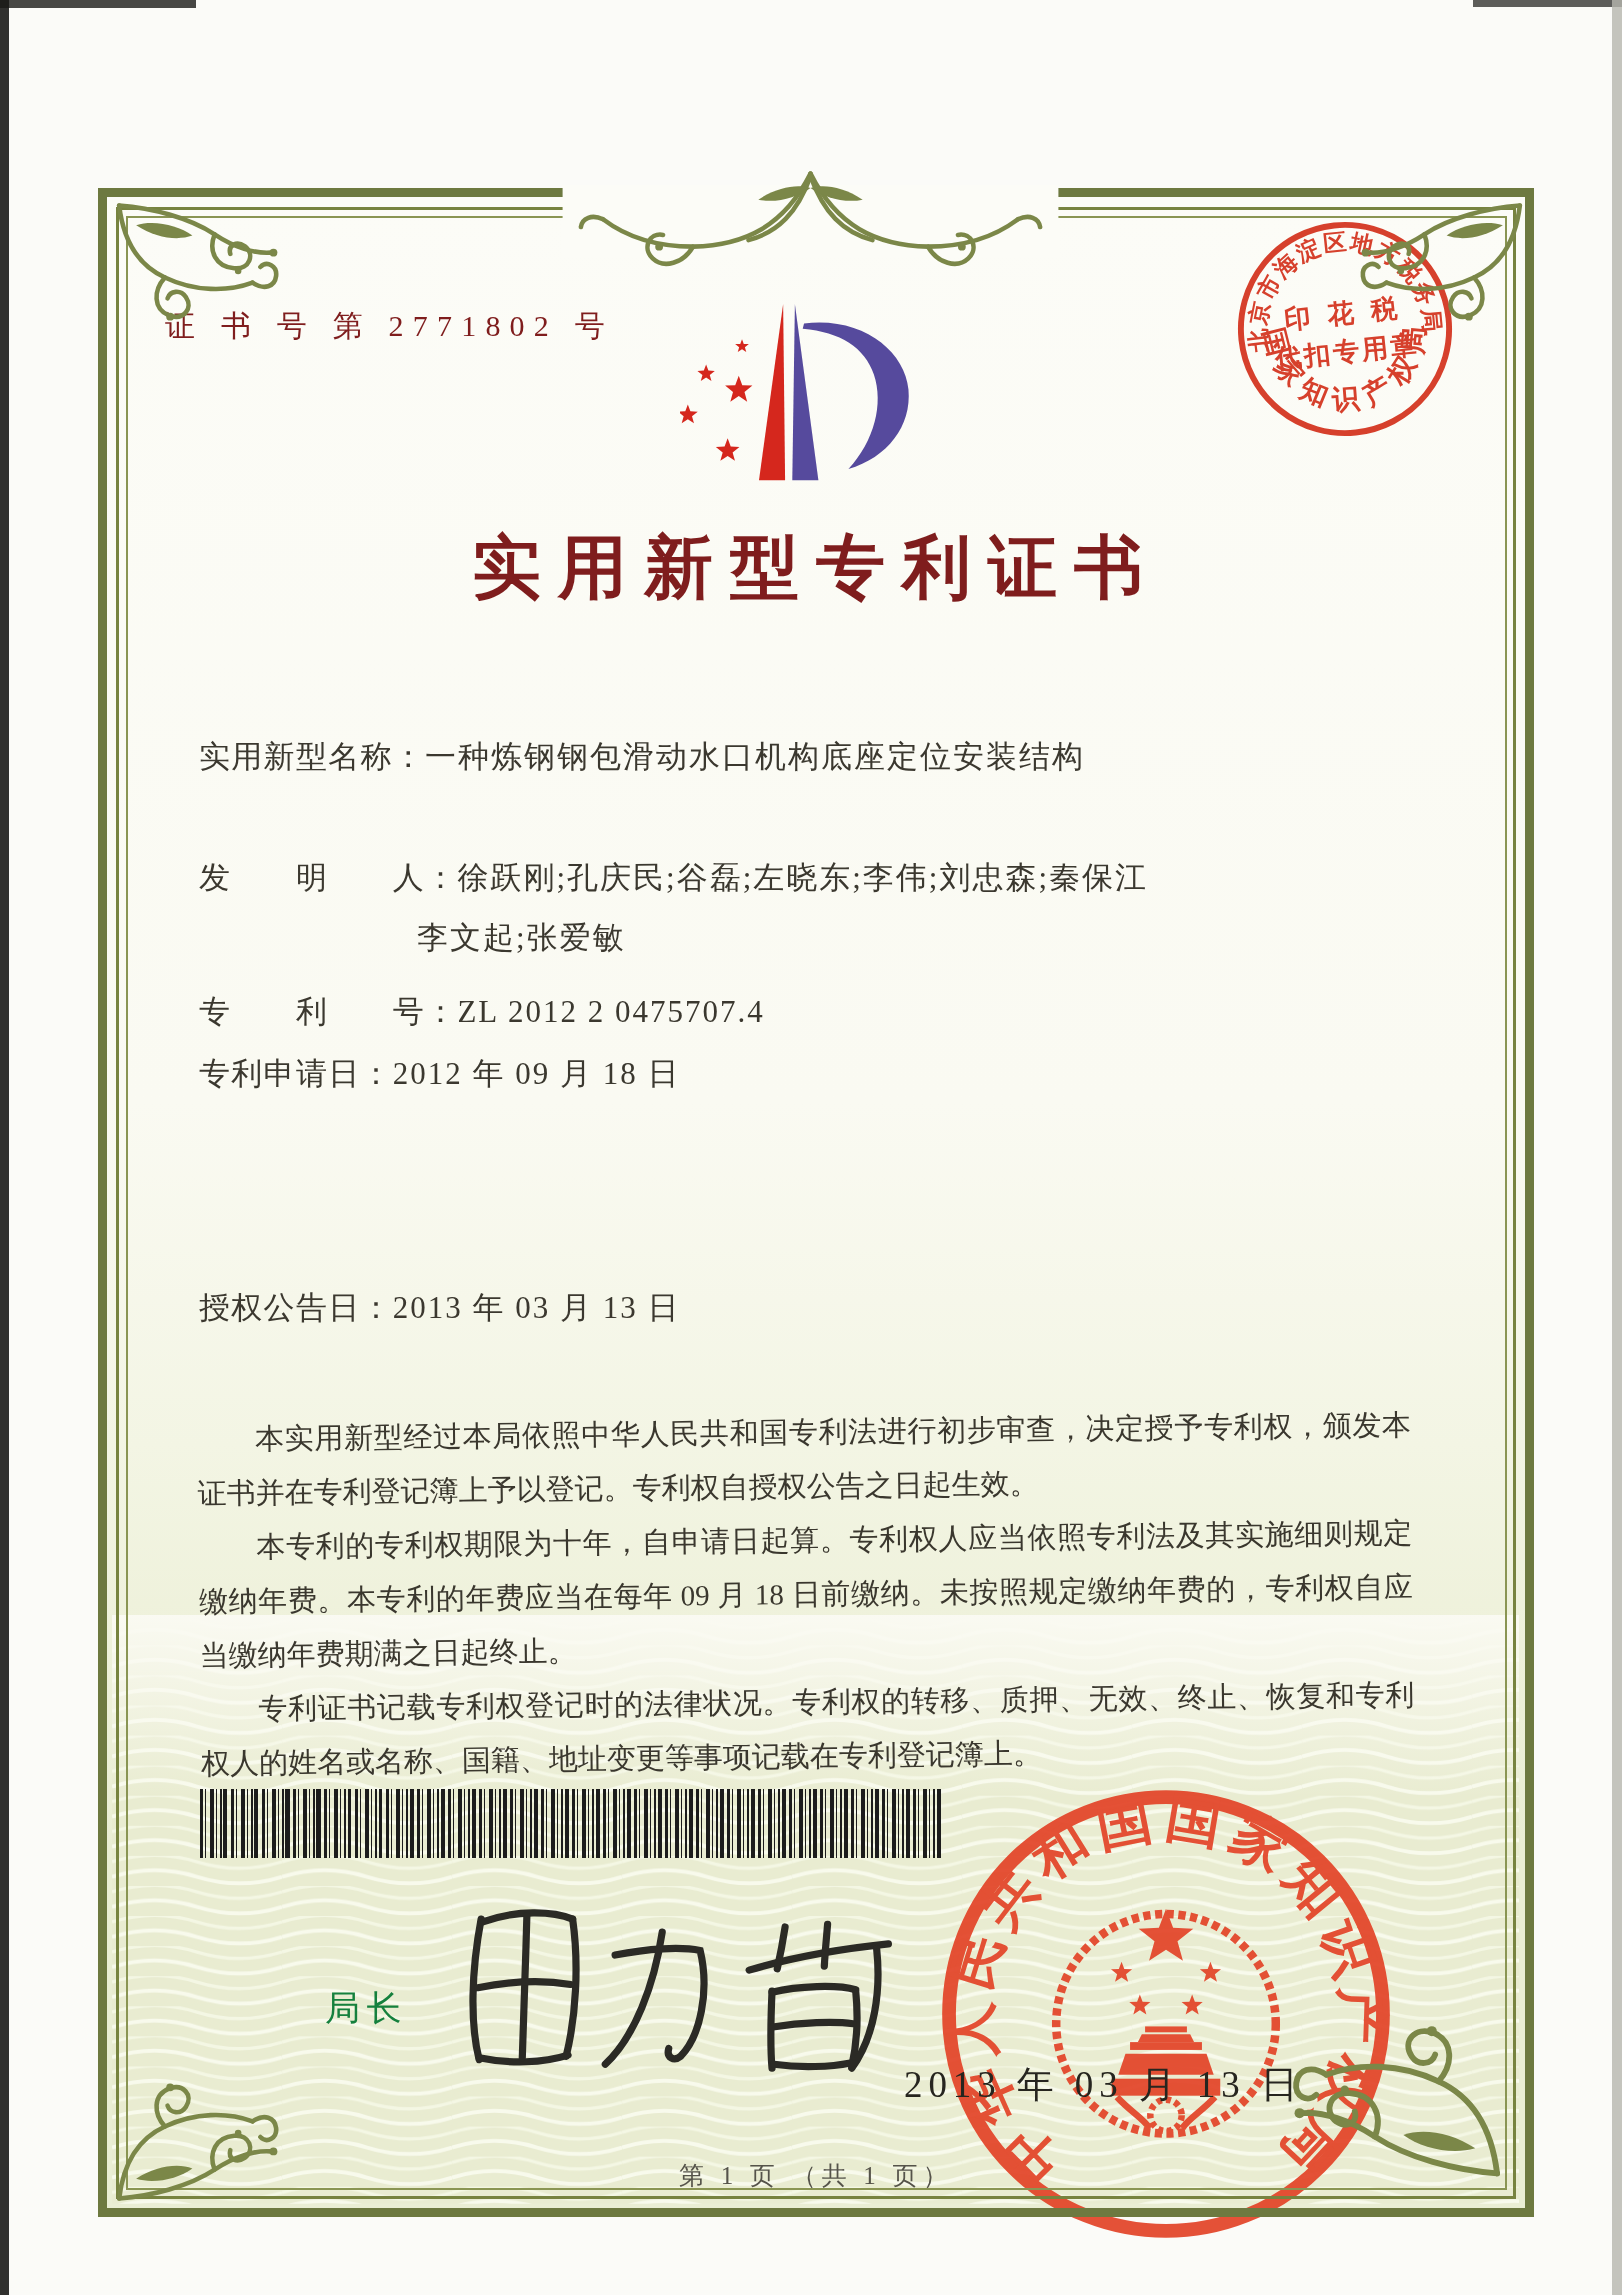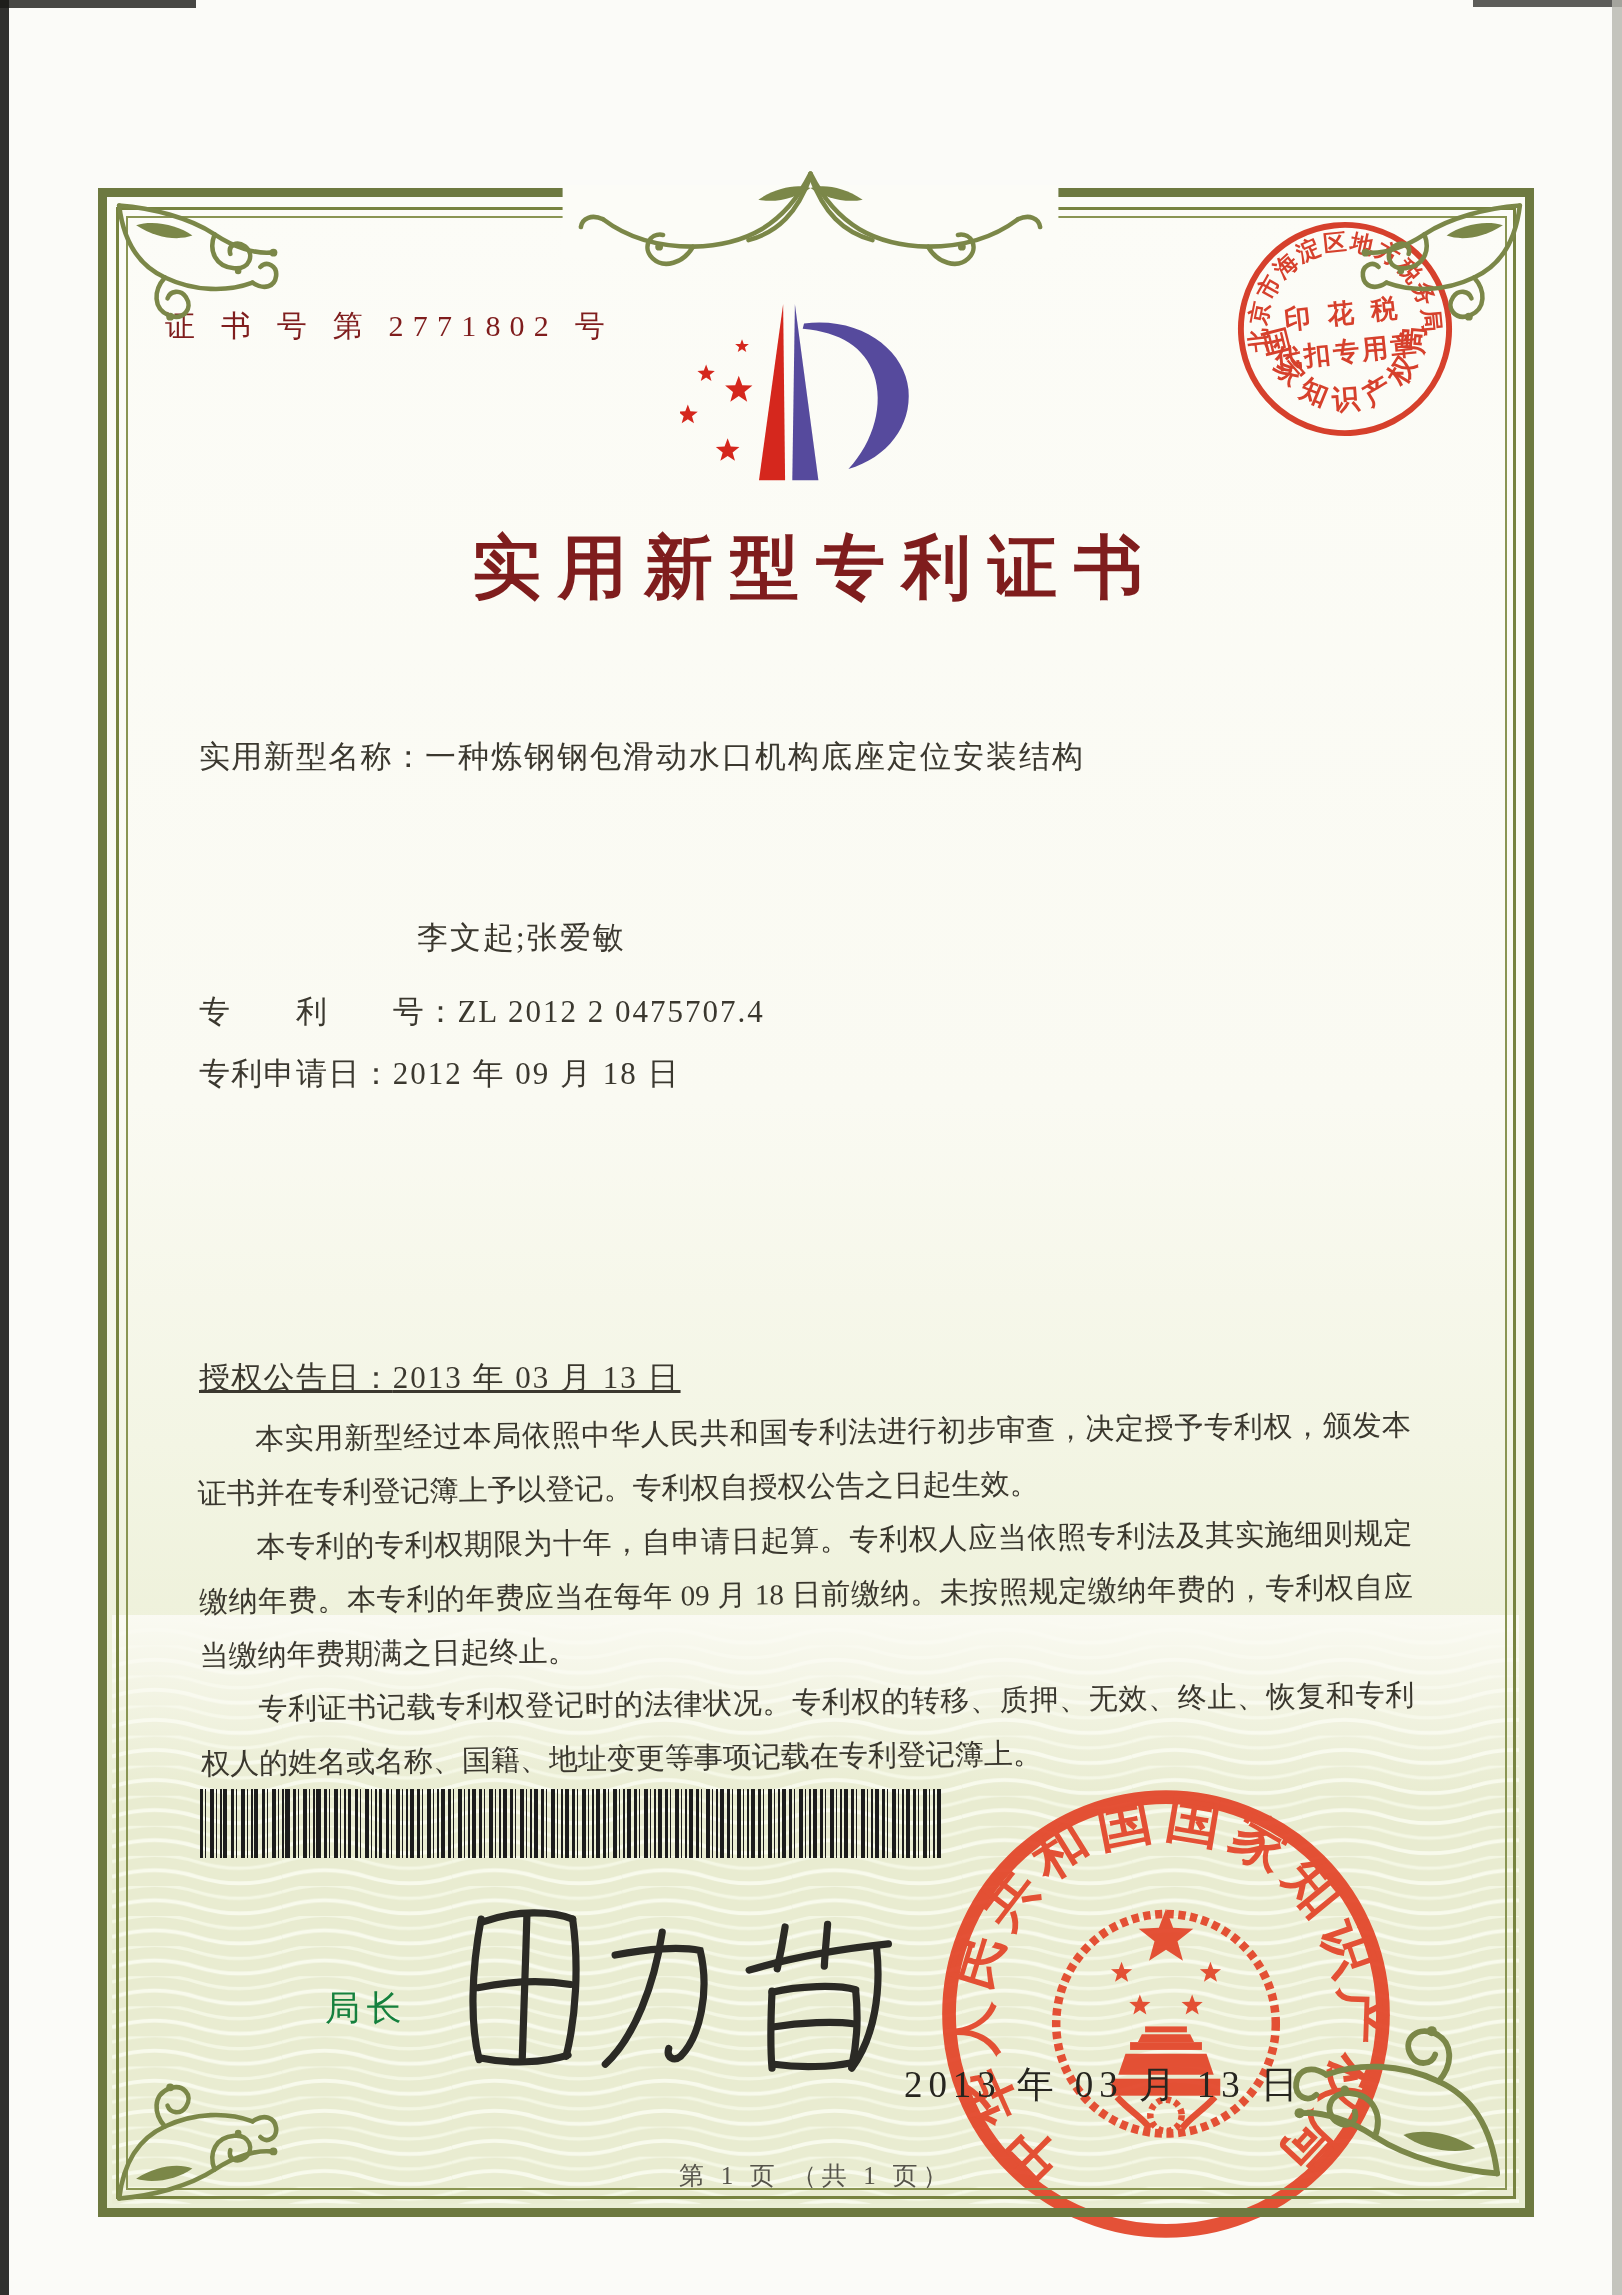--- a/index.html
+++ b/index.html
@@ -154,30 +154,33 @@
     </text>
     <text x="170" y="160" text-anchor="middle" font-size="40" letter-spacing="8" fill="#d6402c" font-weight="bold" font-family="Liberation Serif,DejaVu Serif,serif">印 花 税</text>
     <text x="170" y="218" text-anchor="middle" font-size="40" letter-spacing="4" fill="#d6402c" font-weight="bold" font-family="Liberation Serif,DejaVu Serif,serif">代扣专用章</text>
   </svg>
 
   <div class="abs title">实用新型专利证书</div>
 
   <div class="abs row" style="top:736px;">
     <span class="lab">实用新型名称：</span><span class="val">一种炼钢钢包滑动水口机构底座定位安装结构</span>
   </div>
+  <div class="abs row" style="top:857px;">
+    <span class="lab">发　　明　　人：</span><span class="val">徐跃刚;孔庆民;谷磊;左晓东;李伟;刘忠森;秦保江</span>
+  </div>
   <div class="abs row" style="top:917px;left:417px;">
     <span class="val">李文起;张爱敏</span>
   </div>
   <div class="abs row" style="top:991px;">
     <span class="lab">专　　利　　号：</span><span class="val">ZL 2012 2 0475707.4</span>
   </div>
   <div class="abs row" style="top:1053px;">
     <span class="lab">专利申请日：</span><span class="val">2012 年 09 月 18 日</span>
   </div>
-  <div class="abs row" style="top:1357px;text-decoration:underline;">
+  <div class="abs row" style="top:1287px;">
     <span class="lab">授权公告日：</span><span class="val">2013 年 03 月 13 日</span>
   </div>
 
   <div class="abs paras">
     <p>本实用新型经过本局依照中华人民共和国专利法进行初步审查，决定授予专利权，颁发本证书并在专利登记簿上予以登记。专利权自授权公告之日起生效。</p>
     <p>本专利的专利权期限为十年，自申请日起算。专利权人应当依照专利法及其实施细则规定缴纳年费。本专利的年费应当在每年 09 月 18 日前缴纳。未按照规定缴纳年费的，专利权自应当缴纳年费期满之日起终止。</p>
     <p>专利证书记载专利权登记时的法律状况。专利权的转移、质押、无效、终止、恢复和专利权人的姓名或名称、国籍、地址变更等事项记载在专利登记簿上。</p>
   </div>
 
   <div class="abs barcode"></div>

